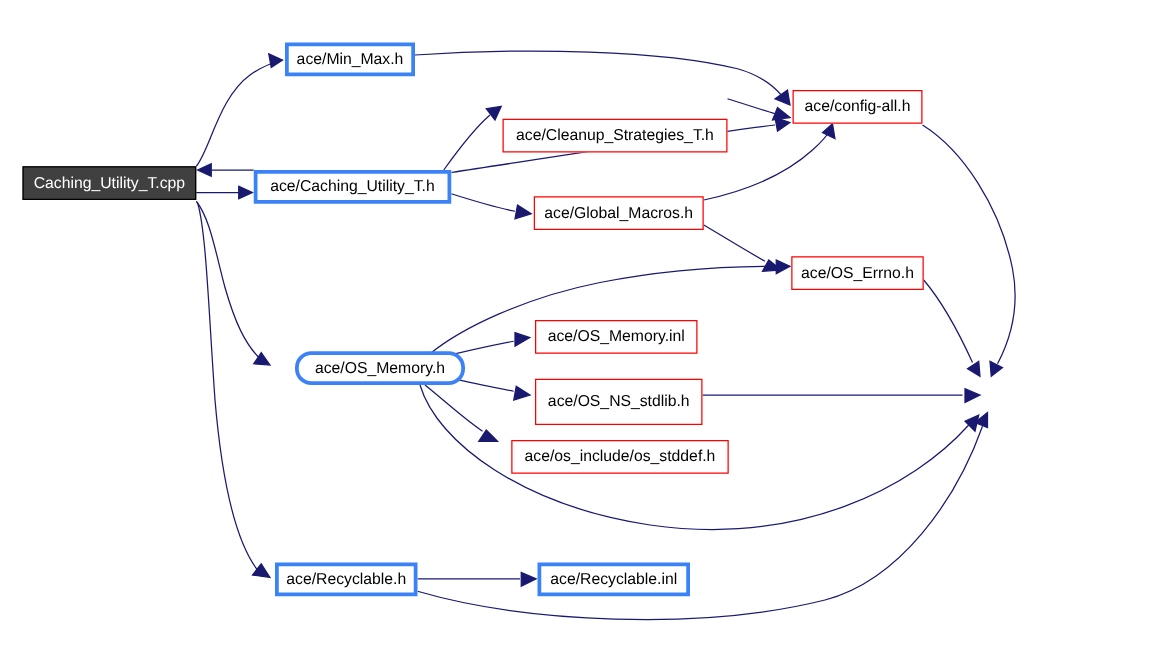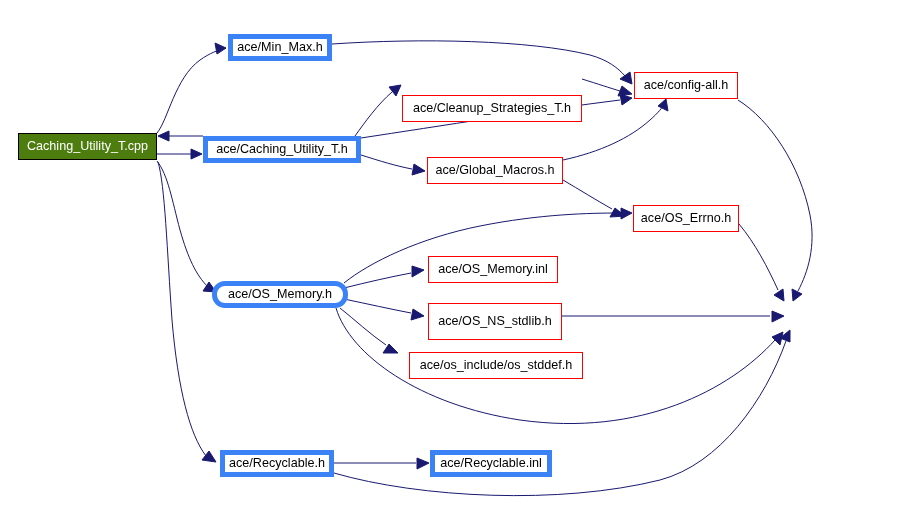--- a/index.html
+++ b/index.html
@@ -40,25 +40,25 @@
     display: flex;
     align-items: center;
     justify-content: center;
     white-space: nowrap;
     font-family: "Liberation Sans", sans-serif;
     font-size: 12.6px;
     line-height: 1;
     letter-spacing: 0px;
     background: #ffffff;
     color: #000000;
-    border: 5px solid #3b82f6;
+    border: 3px solid #3b82f6;
     padding: 0 6px;
   }
   .node.root {
-    background: #4d7c0f;
+    background: #404040;
     color: #ffffff;
     border: 1px solid #000000;
   }
   .node.red {
     border: 1px solid #ff0000;
   }
   .edge-path {
     fill: none;
     stroke: #191970;
     stroke-width: 1;
@@ -210,21 +210,21 @@
     </div>
 
     <div class="node red" style="left:427px; top:157px; width:136px; height:27px;">
       <span>ace/Global_Macros.h</span>
     </div>
 
     <div class="node red" style="left:633px; top:205px; width:106px; height:27px;">
       <span>ace/OS_Errno.h</span>
     </div>
 
-    <div class="node" style="left:212px; top:281px; width:136px; height:27px;border-radius:13px;">
+    <div class="node" style="left:236px; top:281px; width:136px; height:27px;border-radius:13px;">
       <span>ace/OS_Memory.h</span>
     </div>
 
     <div class="node red" style="left:428px; top:256px; width:130px; height:27px;">
       <span>ace/OS_Memory.inl</span>
     </div>
 
     <div class="node red" style="left:428px; top:303px; width:134px; height:37px;justify-content:center;">
       <span>ace/OS_NS_stdlib.h</span>
     </div>

